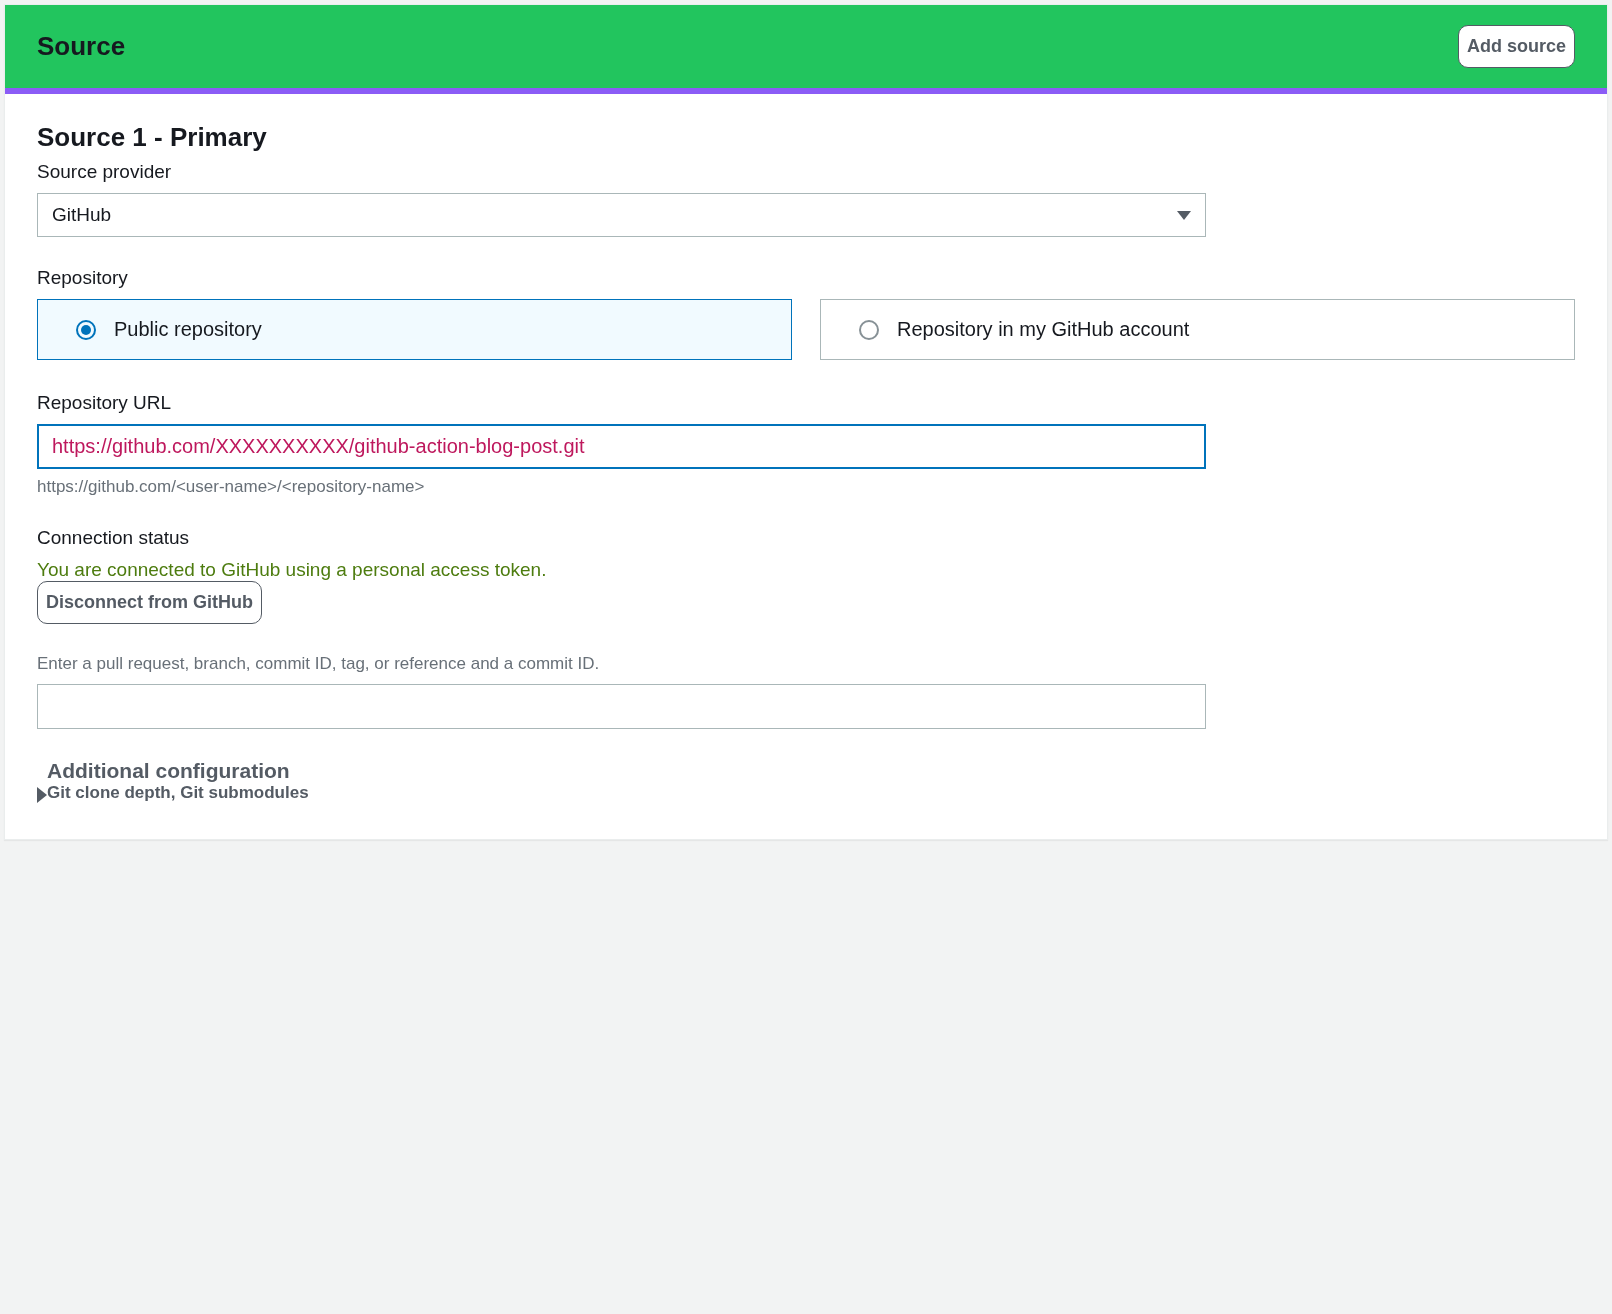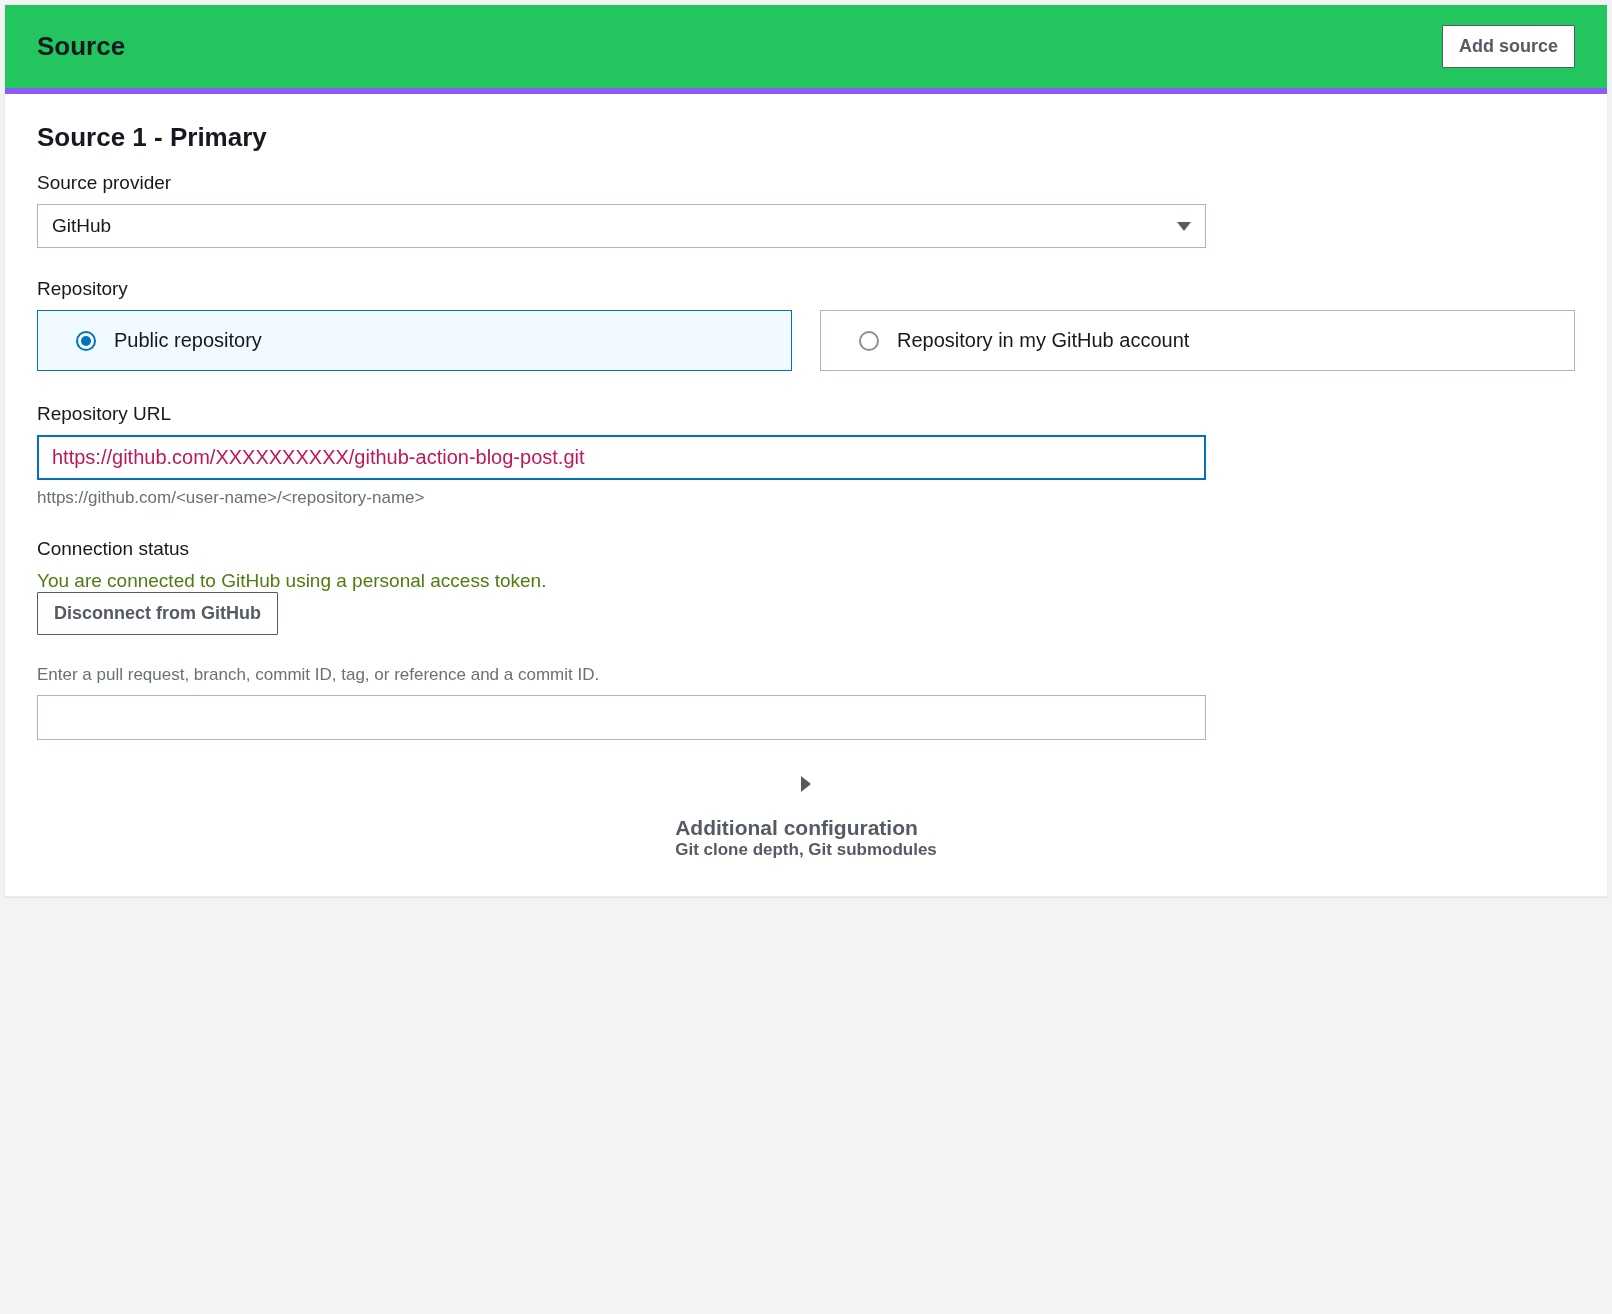--- a/index.html
+++ b/index.html
@@ -30,31 +30,31 @@
       font-size: 26px;
       font-weight: 700;
       color: #16191f;
     }
     .btn {
       background: #ffffff;
       border: 1px solid #545b64;
       color: #545b64;
       font-weight: 700;
       font-size: 18px;
-      padding: 10px 16px;
-      cursor: pointer;
-      border-radius: 1px;
+      padding: 10px 8px;
+      cursor: pointer;
+      border-radius: 10px;
     }
     .panel-body {
       padding: 28px 32px 36px 32px;
     }
     .section-heading {
       font-size: 26px;
       font-weight: 700;
-      margin-bottom: 19px;
+      margin-bottom: 8px;
       color: #16191f;
     }
     .field-label {
       font-size: 19px;
       color: #16191f;
       margin-bottom: 10px;
       display: block;
     }
     .field-label .optional {
       font-style: italic;
@@ -157,25 +157,24 @@
     .field-block {
       margin-bottom: 30px;
     }
     .status-text {
       font-size: 19px;
       color: #4d7c0f;
       margin-bottom: 0;
     }
     .expander {
       display: flex;
-      align-items: center;
-      gap: 24px;
+      align-items: flex-end;
+      gap: 0;
       cursor: pointer;
       margin-top: 28px;
-      flex-direction: column;
     }
     .expander-caret {
       width: 0;
       height: 0;
       border-top: 8px solid transparent;
       border-bottom: 8px solid transparent;
       border-left: 10px solid #545b64;
       margin-top: 6px;
       flex-shrink: 0;
     }

